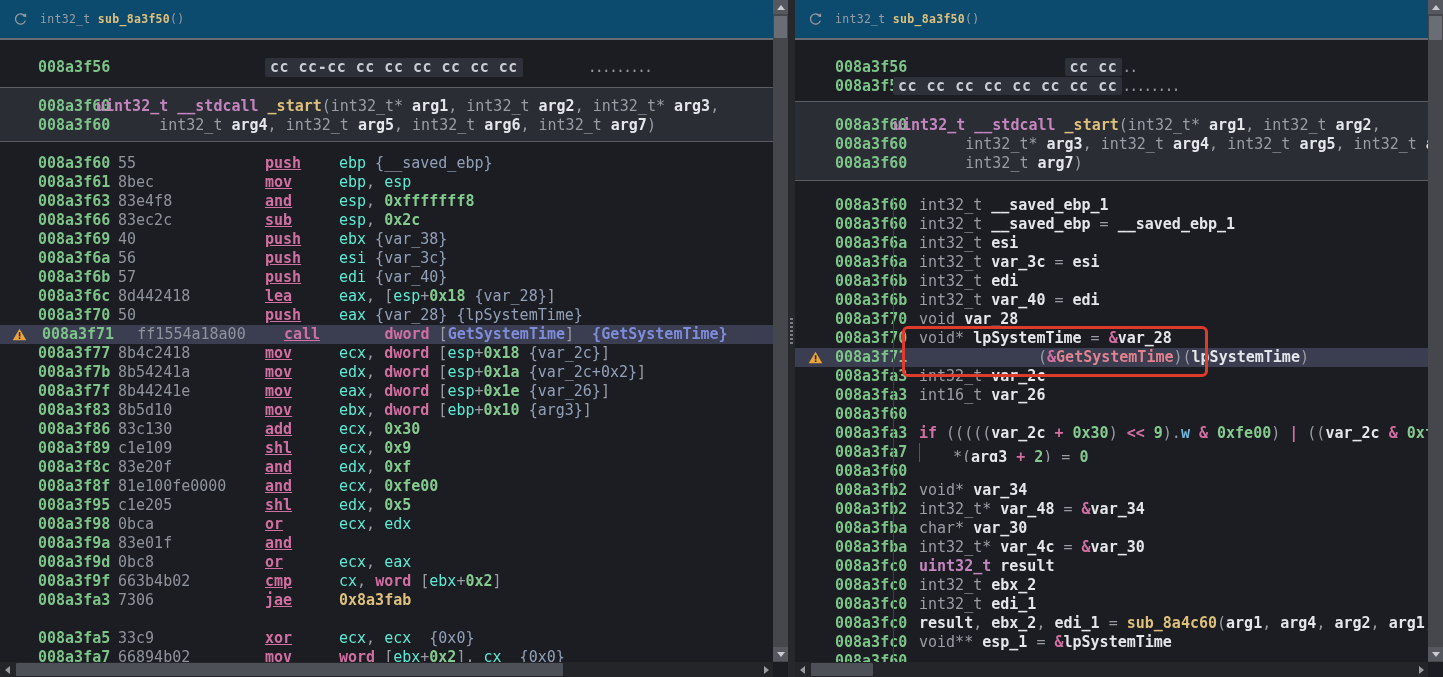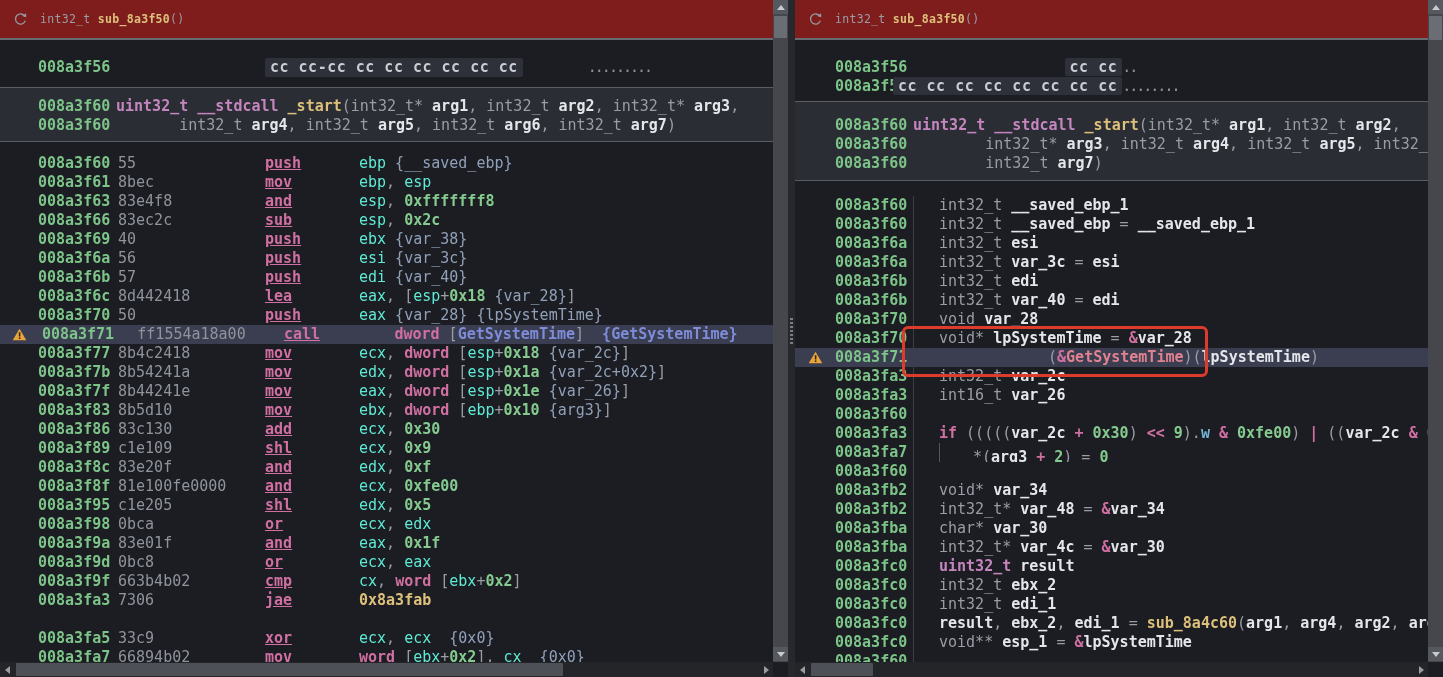--- a/index.html
+++ b/index.html
@@ -5,21 +5,21 @@
   html,body{margin:0;padding:0;background:#101114;}
   .app{position:relative;width:1443px;height:677px;background:#1b1d22;overflow:hidden;
        font-family:"DejaVu Sans Mono",monospace;}
   .pane{position:absolute;top:0;bottom:0;background:#1b1d22;}
   .pane-left{left:0;width:788px;}
   .pane-right{left:795px;width:648px;}
   .content{position:absolute;left:0;top:0;bottom:15px;overflow:hidden;}
   .pane-left .content{width:773px;}
   .pane-right .content{width:633px;}
 
-  .fn-header{height:38px;background:#7f1d1d;border-bottom:2px solid #686b71;
+  .fn-header{height:38px;background:#0c4a6e;border-bottom:2px solid #686b71;
              display:flex;align-items:center;padding-left:13px;}
   .fn-header .ic{margin-right:12px;display:flex;align-items:center;}
   .fn-title{font-size:11.5px;white-space:pre;letter-spacing:.3px;}
 
   .sect{position:relative;}
   .sect-hex-l{padding:18px 0 10px 0;border-bottom:1px solid #5a5d63;}
   .sect-hex-r{padding:18px 0 5px 0;border-bottom:1px solid #5a5d63;}
   .sect-sig{background:#2a2d34;border-bottom:1px solid #5a5d63;}
   .sect-sig-l{padding:9px 0 6px 0;}
   .sect-sig-r{padding:14px 0 7px 0;}
@@ -29,21 +29,21 @@
   .row{display:flex;height:19px;line-height:19px;font-size:15px;white-space:pre;align-items:stretch;}
   .row.sel{background:#3a3e50;text-align:center;}
   .gut{flex:0 0 auto;display:flex;align-items:center;justify-content:center;}
   .gut-l{width:38px;}
   .gut-r{width:40px;}
   .addr{flex:0 0 auto;color:#7dc489;font-weight:700;}
   .addr-w{width:80px;}
   .addr-n{width:58px;}
   .bytes{flex:0 0 auto;width:147px;color:#8f939c;}
   .mn{flex:0 0 auto;width:74px;color:#d06fa1;font-weight:700;text-decoration:underline;}
-  .ops,.code{flex:1 1 auto;white-space:pre;overflow:hidden;margin-left:20px;}
+  .ops,.code{flex:1 1 auto;white-space:pre;overflow:hidden;}
   .code-b{border-left:1px solid #3c3f46;padding-left:25px;}
   .guide{display:inline-block;width:33px;height:19px;border-left:1px solid #53565e;}
 
   .tk{white-space:pre;}
   .tk-mn{color:#d06fa1;font-weight:700;}
   .tk-reg{color:#5eead4;font-weight:400;}
   .tk-num{color:#85cb8f;font-weight:700;}
   .tk-ann{color:#91a0b8;}
   .tk-imp{color:#7f8cda;font-weight:700;}
   .tk-impr{color:#e2818f;font-weight:700;}
@@ -125,21 +125,21 @@
           <div class="row"><span class="gut gut-l"></span><span class="addr addr-w">008a3f77</span><span class="bytes">8b4c2418</span><span class="mn">mov</span><span class="ops"><span class="tk tk-reg">ecx</span><span class="tk tk-op">, </span><span class="tk tk-mn">dword</span><span class="tk tk-op"> [</span><span class="tk tk-reg">esp</span><span class="tk tk-op">+</span><span class="tk tk-num">0x18</span><span class="tk tk-ann"> {var_2c}</span><span class="tk tk-op">]</span></span></div>
           <div class="row"><span class="gut gut-l"></span><span class="addr addr-w">008a3f7b</span><span class="bytes">8b54241a</span><span class="mn">mov</span><span class="ops"><span class="tk tk-reg">edx</span><span class="tk tk-op">, </span><span class="tk tk-mn">dword</span><span class="tk tk-op"> [</span><span class="tk tk-reg">esp</span><span class="tk tk-op">+</span><span class="tk tk-num">0x1a</span><span class="tk tk-ann"> {var_2c+0x2}</span><span class="tk tk-op">]</span></span></div>
           <div class="row"><span class="gut gut-l"></span><span class="addr addr-w">008a3f7f</span><span class="bytes">8b44241e</span><span class="mn">mov</span><span class="ops"><span class="tk tk-reg">eax</span><span class="tk tk-op">, </span><span class="tk tk-mn">dword</span><span class="tk tk-op"> [</span><span class="tk tk-reg">esp</span><span class="tk tk-op">+</span><span class="tk tk-num">0x1e</span><span class="tk tk-ann"> {var_26}</span><span class="tk tk-op">]</span></span></div>
           <div class="row"><span class="gut gut-l"></span><span class="addr addr-w">008a3f83</span><span class="bytes">8b5d10</span><span class="mn">mov</span><span class="ops"><span class="tk tk-reg">ebx</span><span class="tk tk-op">, </span><span class="tk tk-mn">dword</span><span class="tk tk-op"> [</span><span class="tk tk-reg">ebp</span><span class="tk tk-op">+</span><span class="tk tk-num">0x10</span><span class="tk tk-ann"> {arg3}</span><span class="tk tk-op">]</span></span></div>
           <div class="row"><span class="gut gut-l"></span><span class="addr addr-w">008a3f86</span><span class="bytes">83c130</span><span class="mn">add</span><span class="ops"><span class="tk tk-reg">ecx</span><span class="tk tk-op">, </span><span class="tk tk-num">0x30</span></span></div>
           <div class="row"><span class="gut gut-l"></span><span class="addr addr-w">008a3f89</span><span class="bytes">c1e109</span><span class="mn">shl</span><span class="ops"><span class="tk tk-reg">ecx</span><span class="tk tk-op">, </span><span class="tk tk-num">0x9</span></span></div>
           <div class="row"><span class="gut gut-l"></span><span class="addr addr-w">008a3f8c</span><span class="bytes">83e20f</span><span class="mn">and</span><span class="ops"><span class="tk tk-reg">edx</span><span class="tk tk-op">, </span><span class="tk tk-num">0xf</span></span></div>
           <div class="row"><span class="gut gut-l"></span><span class="addr addr-w">008a3f8f</span><span class="bytes">81e100fe0000</span><span class="mn">and</span><span class="ops"><span class="tk tk-reg">ecx</span><span class="tk tk-op">, </span><span class="tk tk-num">0xfe00</span></span></div>
           <div class="row"><span class="gut gut-l"></span><span class="addr addr-w">008a3f95</span><span class="bytes">c1e205</span><span class="mn">shl</span><span class="ops"><span class="tk tk-reg">edx</span><span class="tk tk-op">, </span><span class="tk tk-num">0x5</span></span></div>
           <div class="row"><span class="gut gut-l"></span><span class="addr addr-w">008a3f98</span><span class="bytes">0bca</span><span class="mn">or</span><span class="ops"><span class="tk tk-reg">ecx</span><span class="tk tk-op">, </span><span class="tk tk-reg">edx</span></span></div>
-          <div class="row"><span class="gut gut-l"></span><span class="addr addr-w">008a3f9a</span><span class="bytes">83e01f</span><span class="mn">and</span><span class="ops"><span class="tk tk-reg">eax</span><span class="tk tk-op">, </span><span class="tk tk-num">0x1f</span></span></div>
+          <div class="row"><span class="gut gut-l"></span><span class="addr addr-w">008a3f9a</span><span class="bytes">83e01f</span><span class="mn">and</span></div>
           <div class="row"><span class="gut gut-l"></span><span class="addr addr-w">008a3f9d</span><span class="bytes">0bc8</span><span class="mn">or</span><span class="ops"><span class="tk tk-reg">ecx</span><span class="tk tk-op">, </span><span class="tk tk-reg">eax</span></span></div>
           <div class="row"><span class="gut gut-l"></span><span class="addr addr-w">008a3f9f</span><span class="bytes">663b4b02</span><span class="mn">cmp</span><span class="ops"><span class="tk tk-reg">cx</span><span class="tk tk-op">, </span><span class="tk tk-mn">word</span><span class="tk tk-op"> [</span><span class="tk tk-reg">ebx</span><span class="tk tk-op">+</span><span class="tk tk-num">0x2</span><span class="tk tk-op">]</span></span></div>
           <div class="row"><span class="gut gut-l"></span><span class="addr addr-w">008a3fa3</span><span class="bytes">7306</span><span class="mn">jae</span><span class="ops"><span class="tk tk-fn">0x8a3fab</span></span></div>
           <div class="row"></div>
           <div class="row"><span class="gut gut-l"></span><span class="addr addr-w">008a3fa5</span><span class="bytes">33c9</span><span class="mn">xor</span><span class="ops"><span class="tk tk-reg">ecx</span><span class="tk tk-op">, </span><span class="tk tk-reg">ecx</span><span class="tk tk-ann">  {0x0}</span></span></div>
           <div class="row"><span class="gut gut-l"></span><span class="addr addr-w">008a3fa7</span><span class="bytes">66894b02</span><span class="mn">mov</span><span class="ops"><span class="tk tk-mn">word</span><span class="tk tk-op"> [</span><span class="tk tk-reg">ebx</span><span class="tk tk-op">+</span><span class="tk tk-num">0x2</span><span class="tk tk-op">], </span><span class="tk tk-reg">cx</span><span class="tk tk-ann">  {0x0}</span></span></div>
         </div>
     </div>
     <div class="vscroll">
       <div class="sbtn up">

